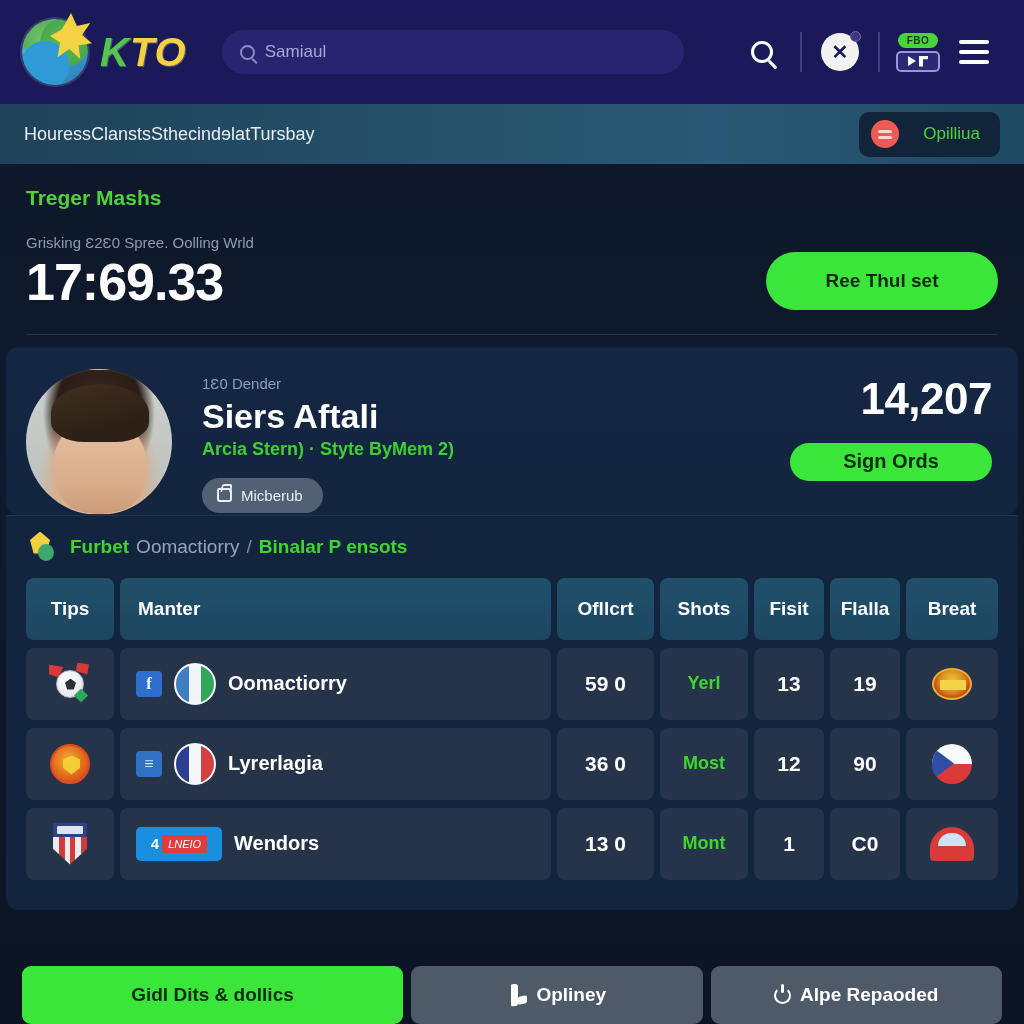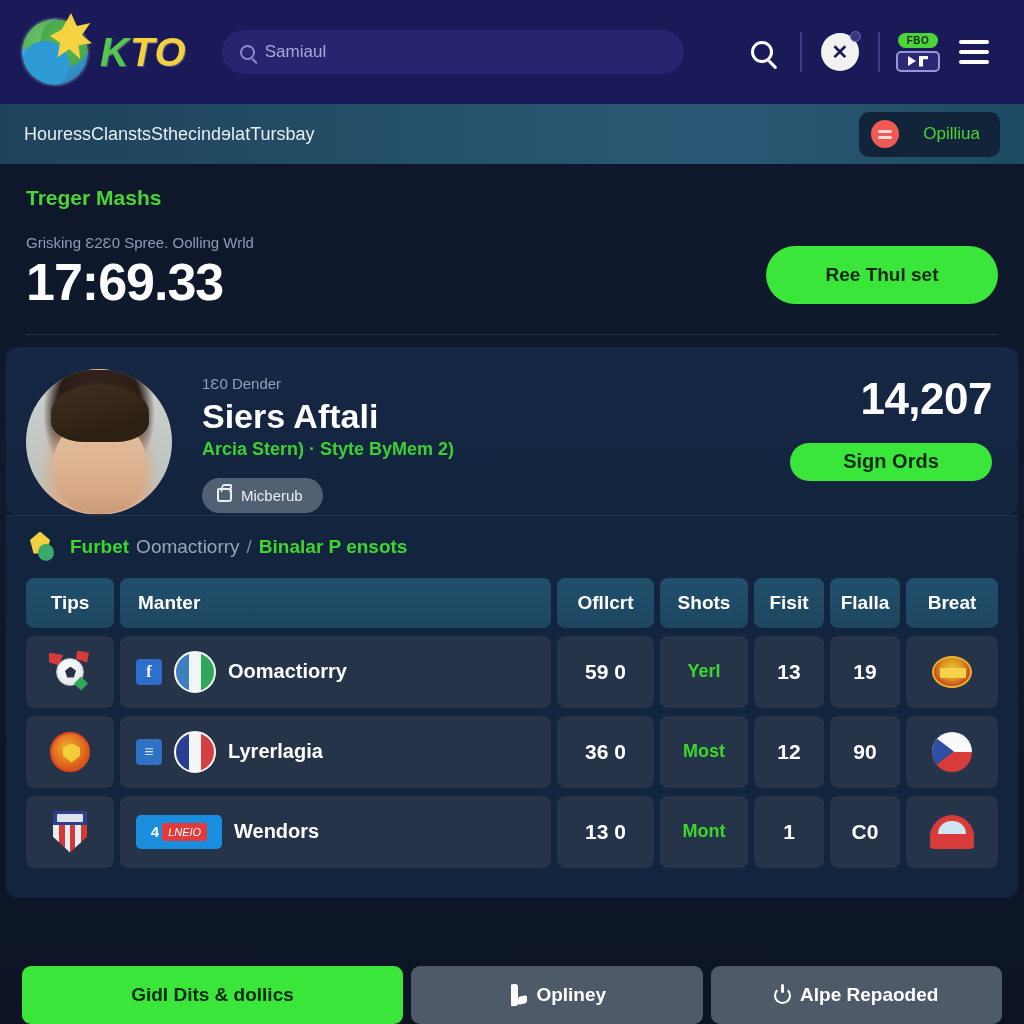--- a/index.html
+++ b/index.html
@@ -291,21 +291,20 @@
   }
   .btn-green-pill {
     background: #3ae63a;
     color: #0d2a10;
     font-size: 19px;
     font-weight: bold;
     border: none;
     border-radius: 30px;
     height: 58px;
     width: 232px;
-    margin-bottom: 6px;
     cursor: pointer;
   }
 
   
   .player-card {
     margin: 12px 6px 0 6px;
     background: linear-gradient(180deg, #152744 0%, #13243e 100%);
     border-radius: 12px;
     padding: 22px 26px 0 20px;
     display: flex;
@@ -467,21 +466,21 @@
   .trow {
     display: flex;
     gap: 6px;
     margin-bottom: 8px;
   }
   .thead .tcell {
     background: linear-gradient(180deg, #21506c 0%, #1d4661 100%);
     color: #ffffff;
     font-size: 19px;
     font-weight: bold;
-    height: 50px;
+    height: 62px;
   }
   .tcell {
     background: #263449;
     border-radius: 8px;
     height: 72px;
     display: flex;
     align-items: center;
     justify-content: center;
     color: #ffffff;
     font-size: 21px;

